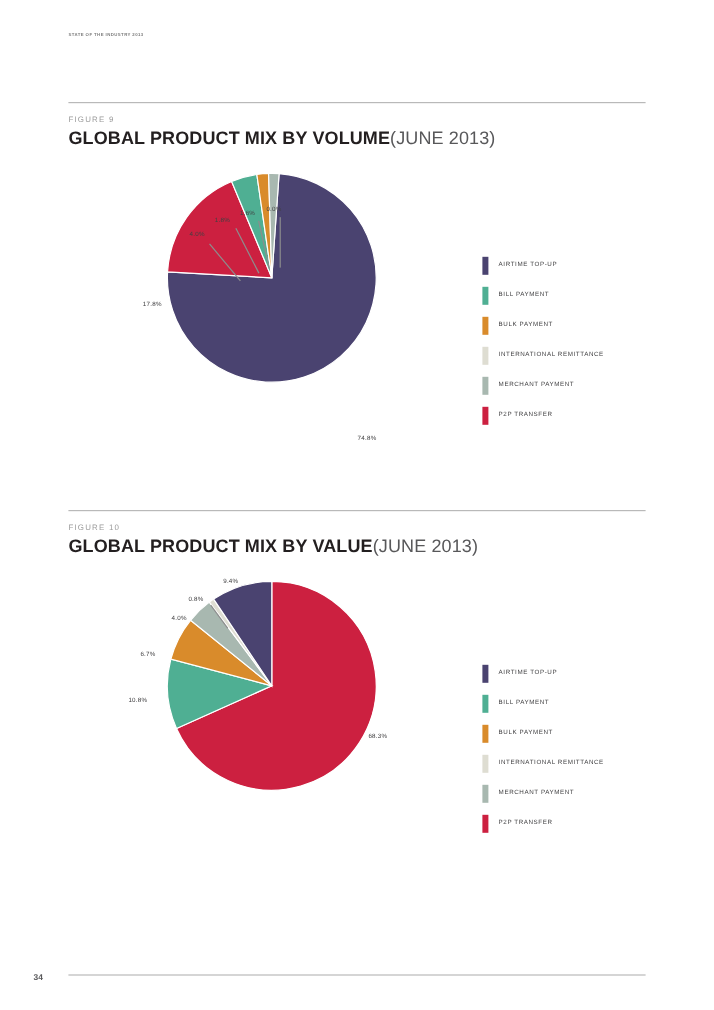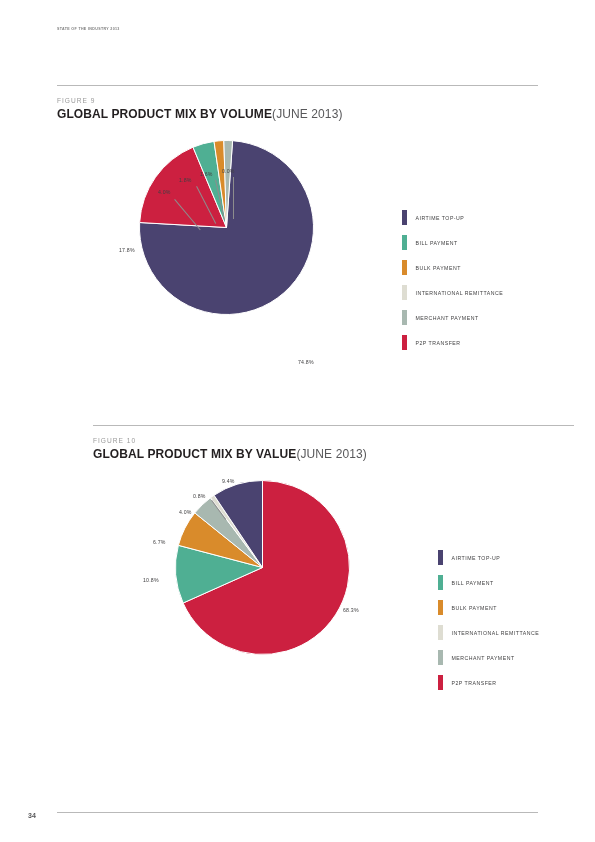--- a/index.html
+++ b/index.html
@@ -29,40 +29,40 @@
     white-space: nowrap;
   }
 
   
   .figure-block {
     position: absolute;
     left: 57px;
     width: 481px;
   }
   #figure-9  { top: 85px; }
-  #figure-10 { top: 425px; margin-left: 36px; }
+  #figure-10 { top: 425px; }
 
   .rule {
     width: 481px;
     height: 1px;
     background: #b9b9b9;
   }
 
   .fig-number {
     margin-top: 11px;
     font-size: 6.6px;
     letter-spacing: 1.0px;
     color: #9a9a9a;
     font-weight: normal;
     text-transform: uppercase;
   }
 
   .fig-title {
     margin-top: 4px;
-    font-size: 12px;
+    font-size: 15px;
     letter-spacing: 0.1px;
     line-height: 1.1;
     white-space: nowrap;
   }
   .fig-title .main {
     font-weight: bold;
     color: #231f20;
   }
   .fig-title .paren {
     font-weight: normal;

